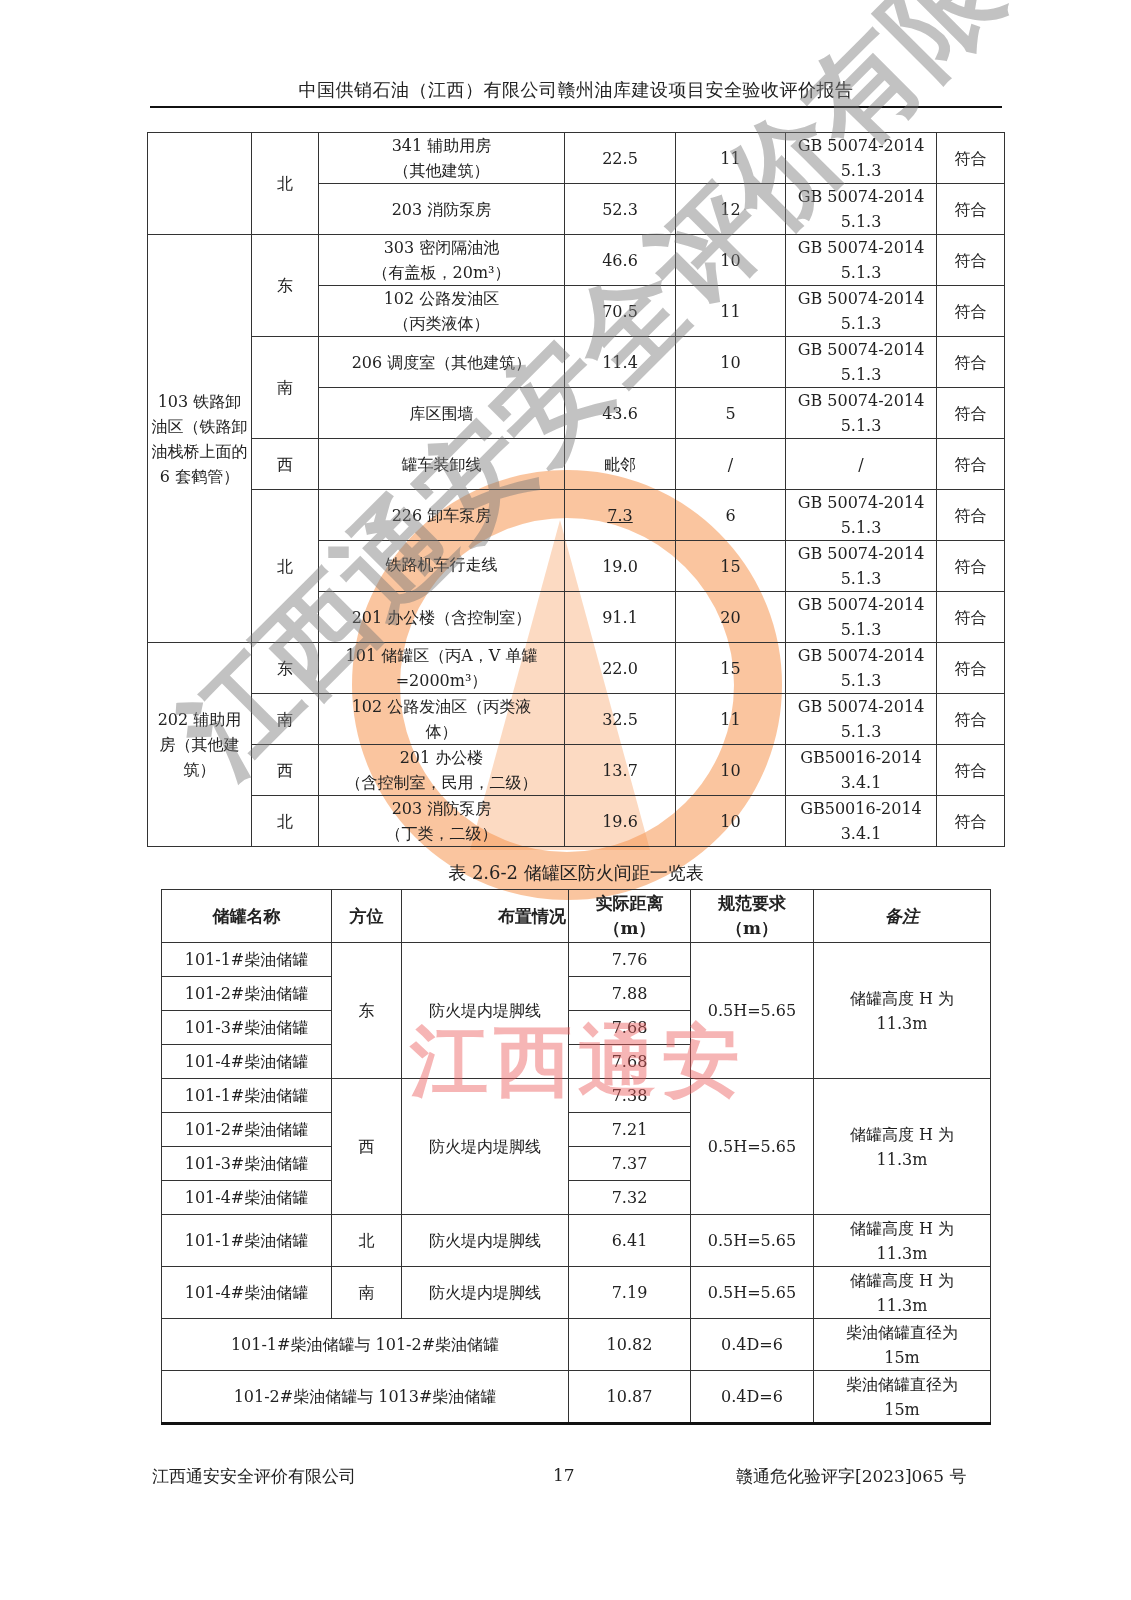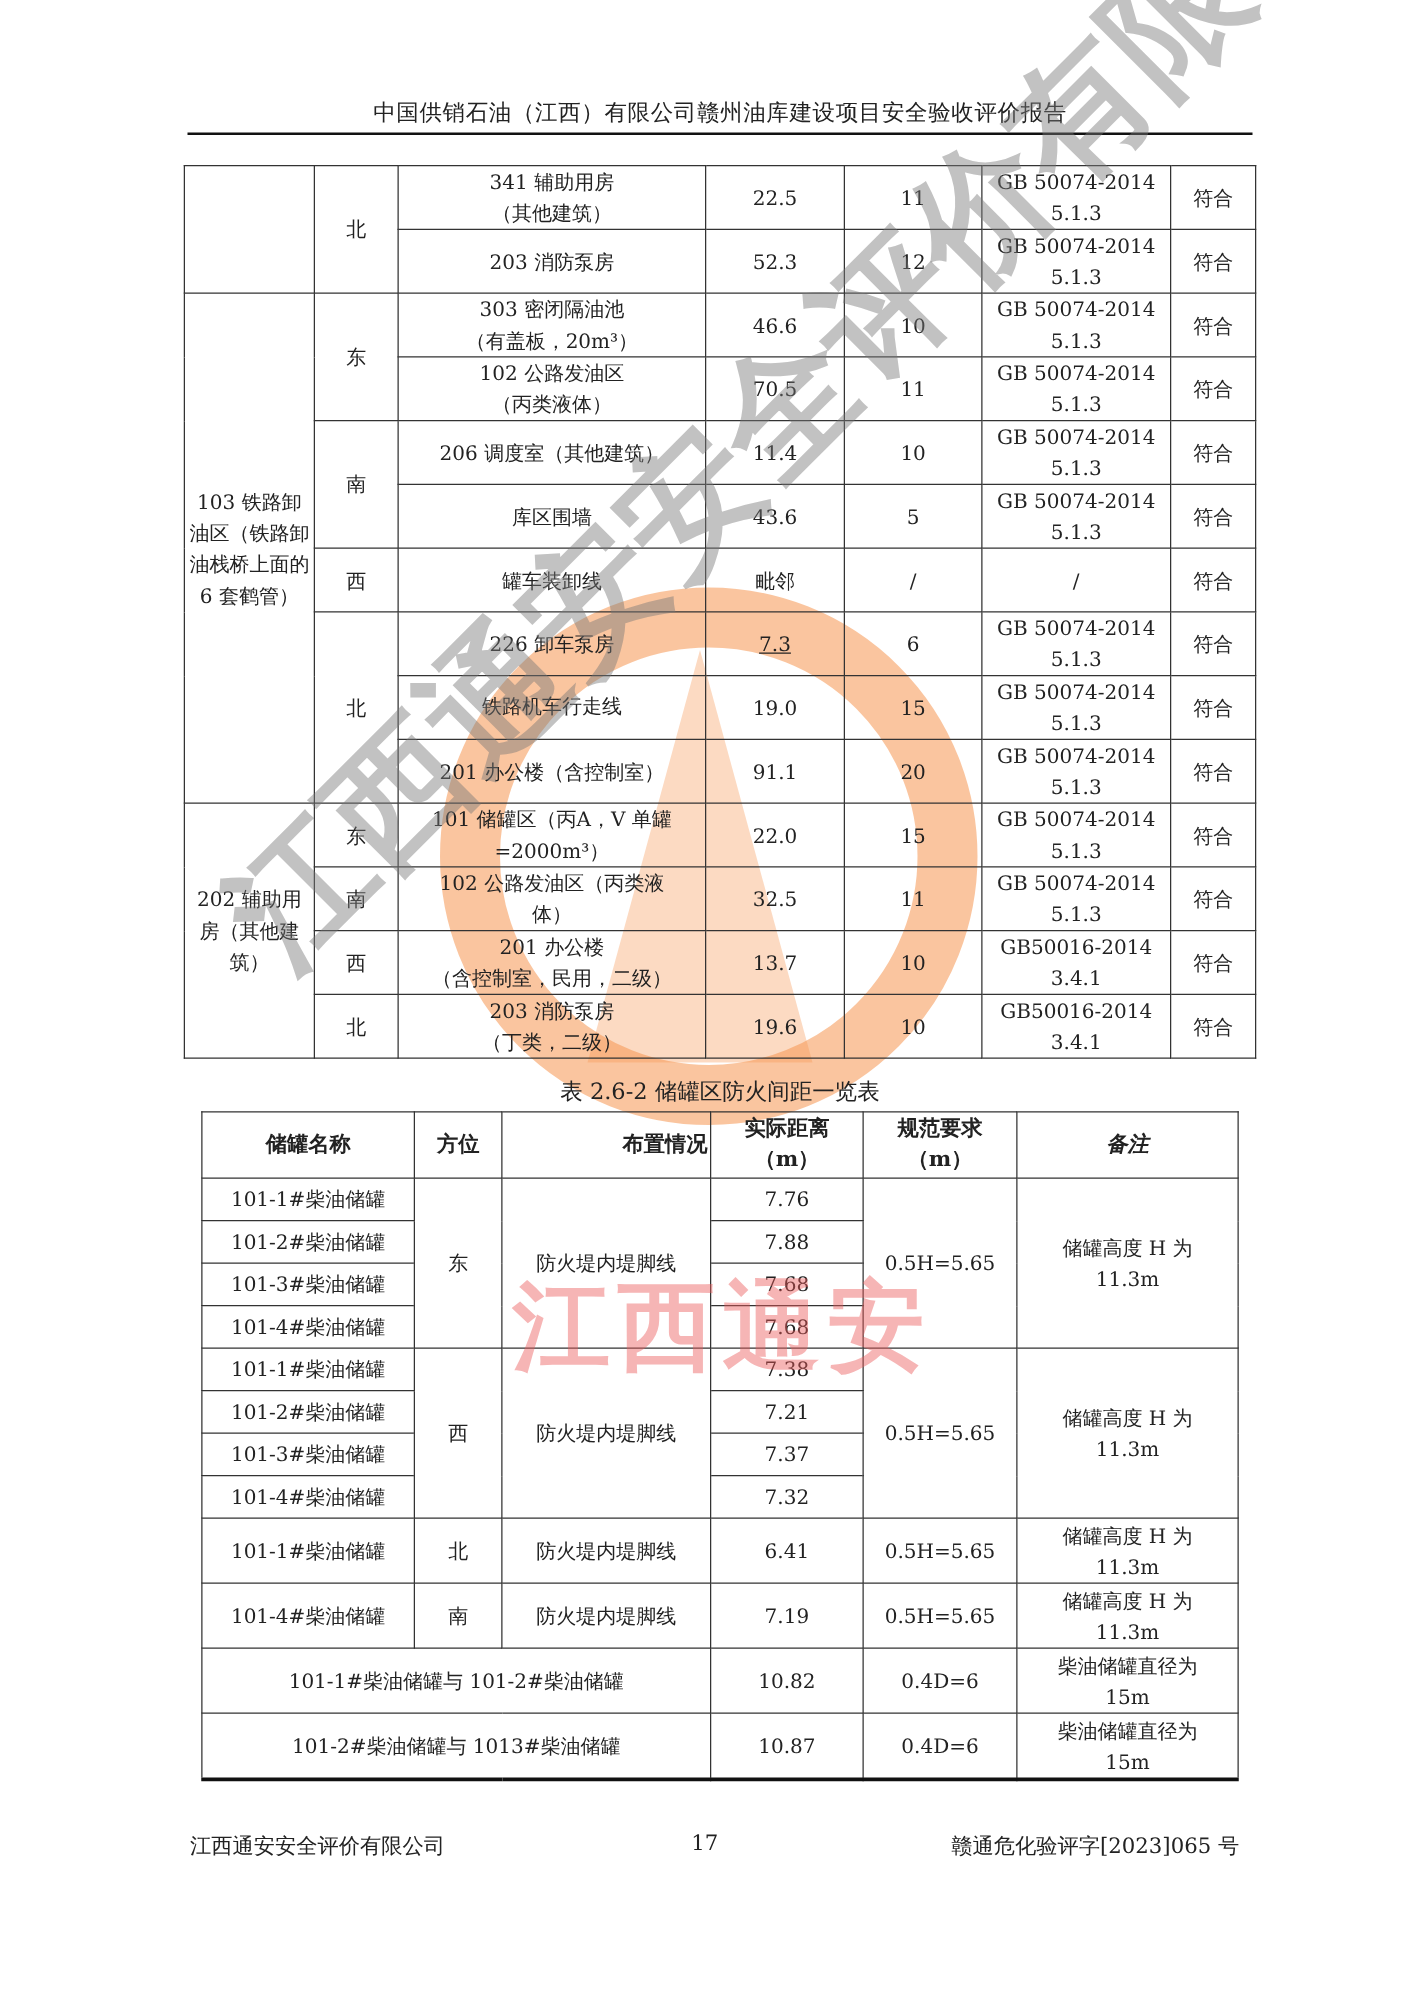--- a/index.html
+++ b/index.html
@@ -282,13 +282,13 @@
 15m</td>
       </tr>
     </tbody>
 </table>
 
 <div class="wm wm-text-red">江西通安</div>
 <div class="wm wm-diag">江西通安安全评价有限公司</div>
 
 <div class="footer" style="left:152px">江西通安安全评价有限公司</div>
 <div class="footer" style="left:553px">17</div>
-<div class="footer" style="left:761px">赣通危化验评字[2023]065 号</div>
+<div class="footer" style="left:736px">赣通危化验评字[2023]065 号</div>
 
 </body></html>

